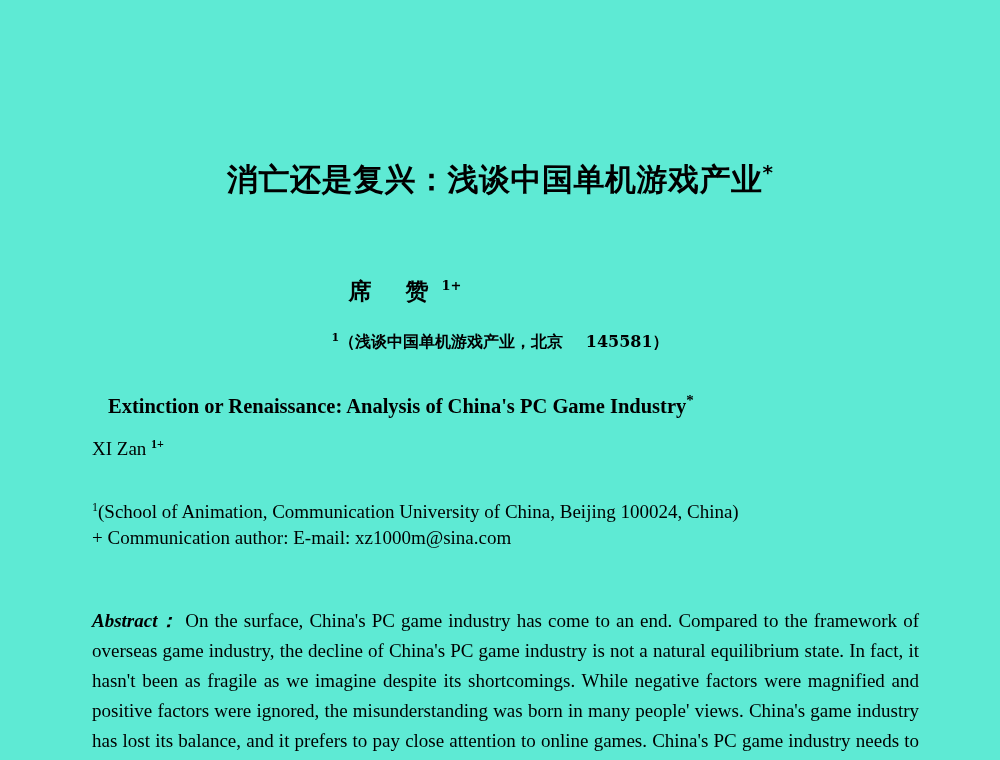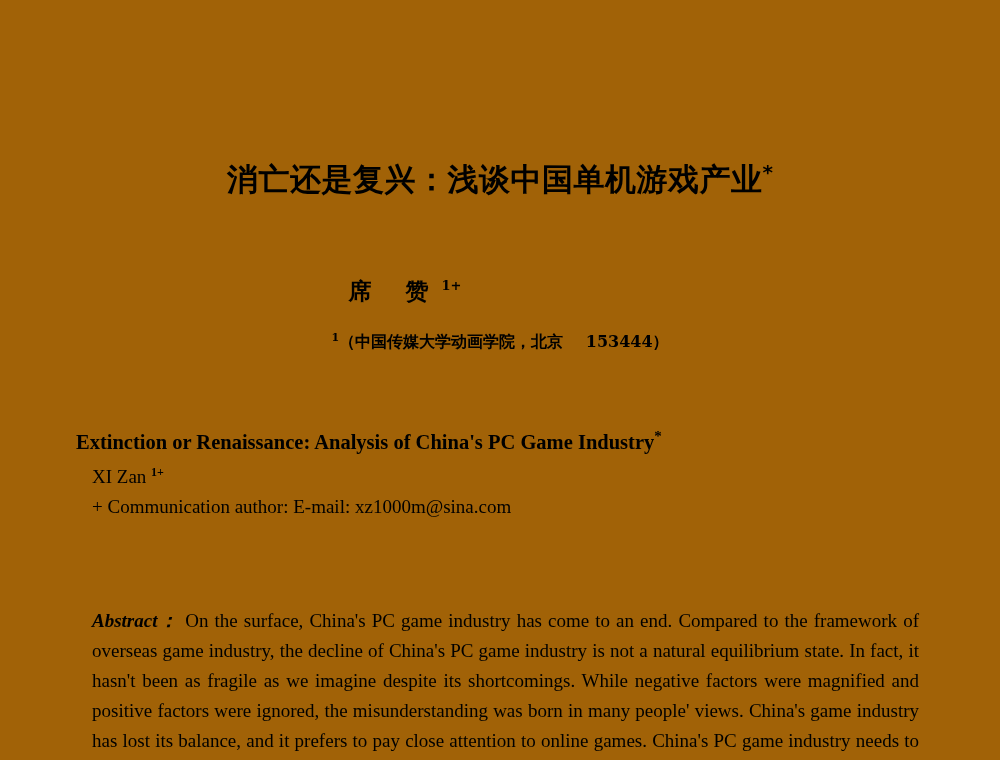--- a/index.html
+++ b/index.html
@@ -17,21 +17,21 @@
     color: #000000;
     -webkit-font-smoothing: none;
   }
 
   .page {
     position: absolute;
     left: 0;
     top: 0;
     width: 1000px;
     height: 760px;
-    background: #a16207;
+    background: #5eead4;
     overflow: hidden;
   }
 
   
   .cn-title {
     position: absolute;
     left: 0;
     top: 160px;
     width: 1000px;
     text-align: center;
@@ -86,44 +86,42 @@
   }
   .cn-affil .sup {
     font-size: 11px;
     vertical-align: super;
   }
   .cn-affil .gap { letter-spacing: 2px; }
 
   
   .en-title {
     position: absolute;
-    left: 76px;
+    left: 108px;
     top: 392px;
     width: 828px;
     font-family: "Liberation Serif", "DejaVu Serif", serif;
     font-weight: bold;
     font-size: 20.5px;
     line-height: 1.15;
-    margin-top: 36px;
   }
   .en-title .dot {
     font-size: 15px;
     vertical-align: super;
   }
 
   
   .en-author {
     position: absolute;
     left: 92px;
     top: 438px;
     width: 828px;
     font-family: "Liberation Serif", "DejaVu Serif", serif;
     font-size: 19px;
     line-height: 1.15;
-    margin-top: 28px;
   }
   .en-author .sup {
     font-size: 12px;
     vertical-align: super;
     font-weight: bold;
   }
 
   
   .affil-block {
     position: absolute;
@@ -164,32 +162,33 @@
 
   <div class="cn-title">
     <span>消亡还是复兴：浅谈中国单机游戏产业</span><span class="star">*</span>
   </div>
 
   <div class="cn-author">
     <span class="name-chars">席 赞</span><span class="sup">1+</span>
   </div>
 
   <div class="cn-affil">
-    <span class="sup">1</span><span>（中国传媒大学动画学院，北京</span><span class="gap">&nbsp;&nbsp;&nbsp;</span><span>153444）</span>
+    <span class="sup">1</span><span>（浅谈中国单机游戏产业，北京</span><span class="gap">&nbsp;&nbsp;&nbsp;</span><span>145581）</span>
   </div>
 
   <div class="en-title">
     <span>Extinction or Renaissance: Analysis of China's PC Game Industry</span><span class="dot">*</span>
   </div>
 
   <div class="en-author">
     <span>XI Zan</span> <span class="sup">1+</span>
   </div>
 
   <div class="affil-block">
+    <div class="line"><span class="sup">1</span><span>(School of Animation, Communication University of China, Beijing 100024, China)</span></div>
     <div class="line">+ Communication author: E-mail: xz1000m@sina.com</div>
   </div>
 
   <div class="abstract">
     <span class="label">Abstract：</span> <span>On the surface, China's PC game industry has come to an end. Compared to the framework of overseas game industry, the decline of China's PC game industry is not a natural equilibrium state. In fact, it hasn't been as fragile as we imagine despite its shortcomings. While negative factors were magnified and positive factors were ignored, the misunderstanding was born in many people' views. China's game industry has lost its balance, and it prefers to pay close attention to online games. China's PC game industry needs to re-adjust the structure and straighten</span>
   </div>
 
 </div>
 
 </body></html>

